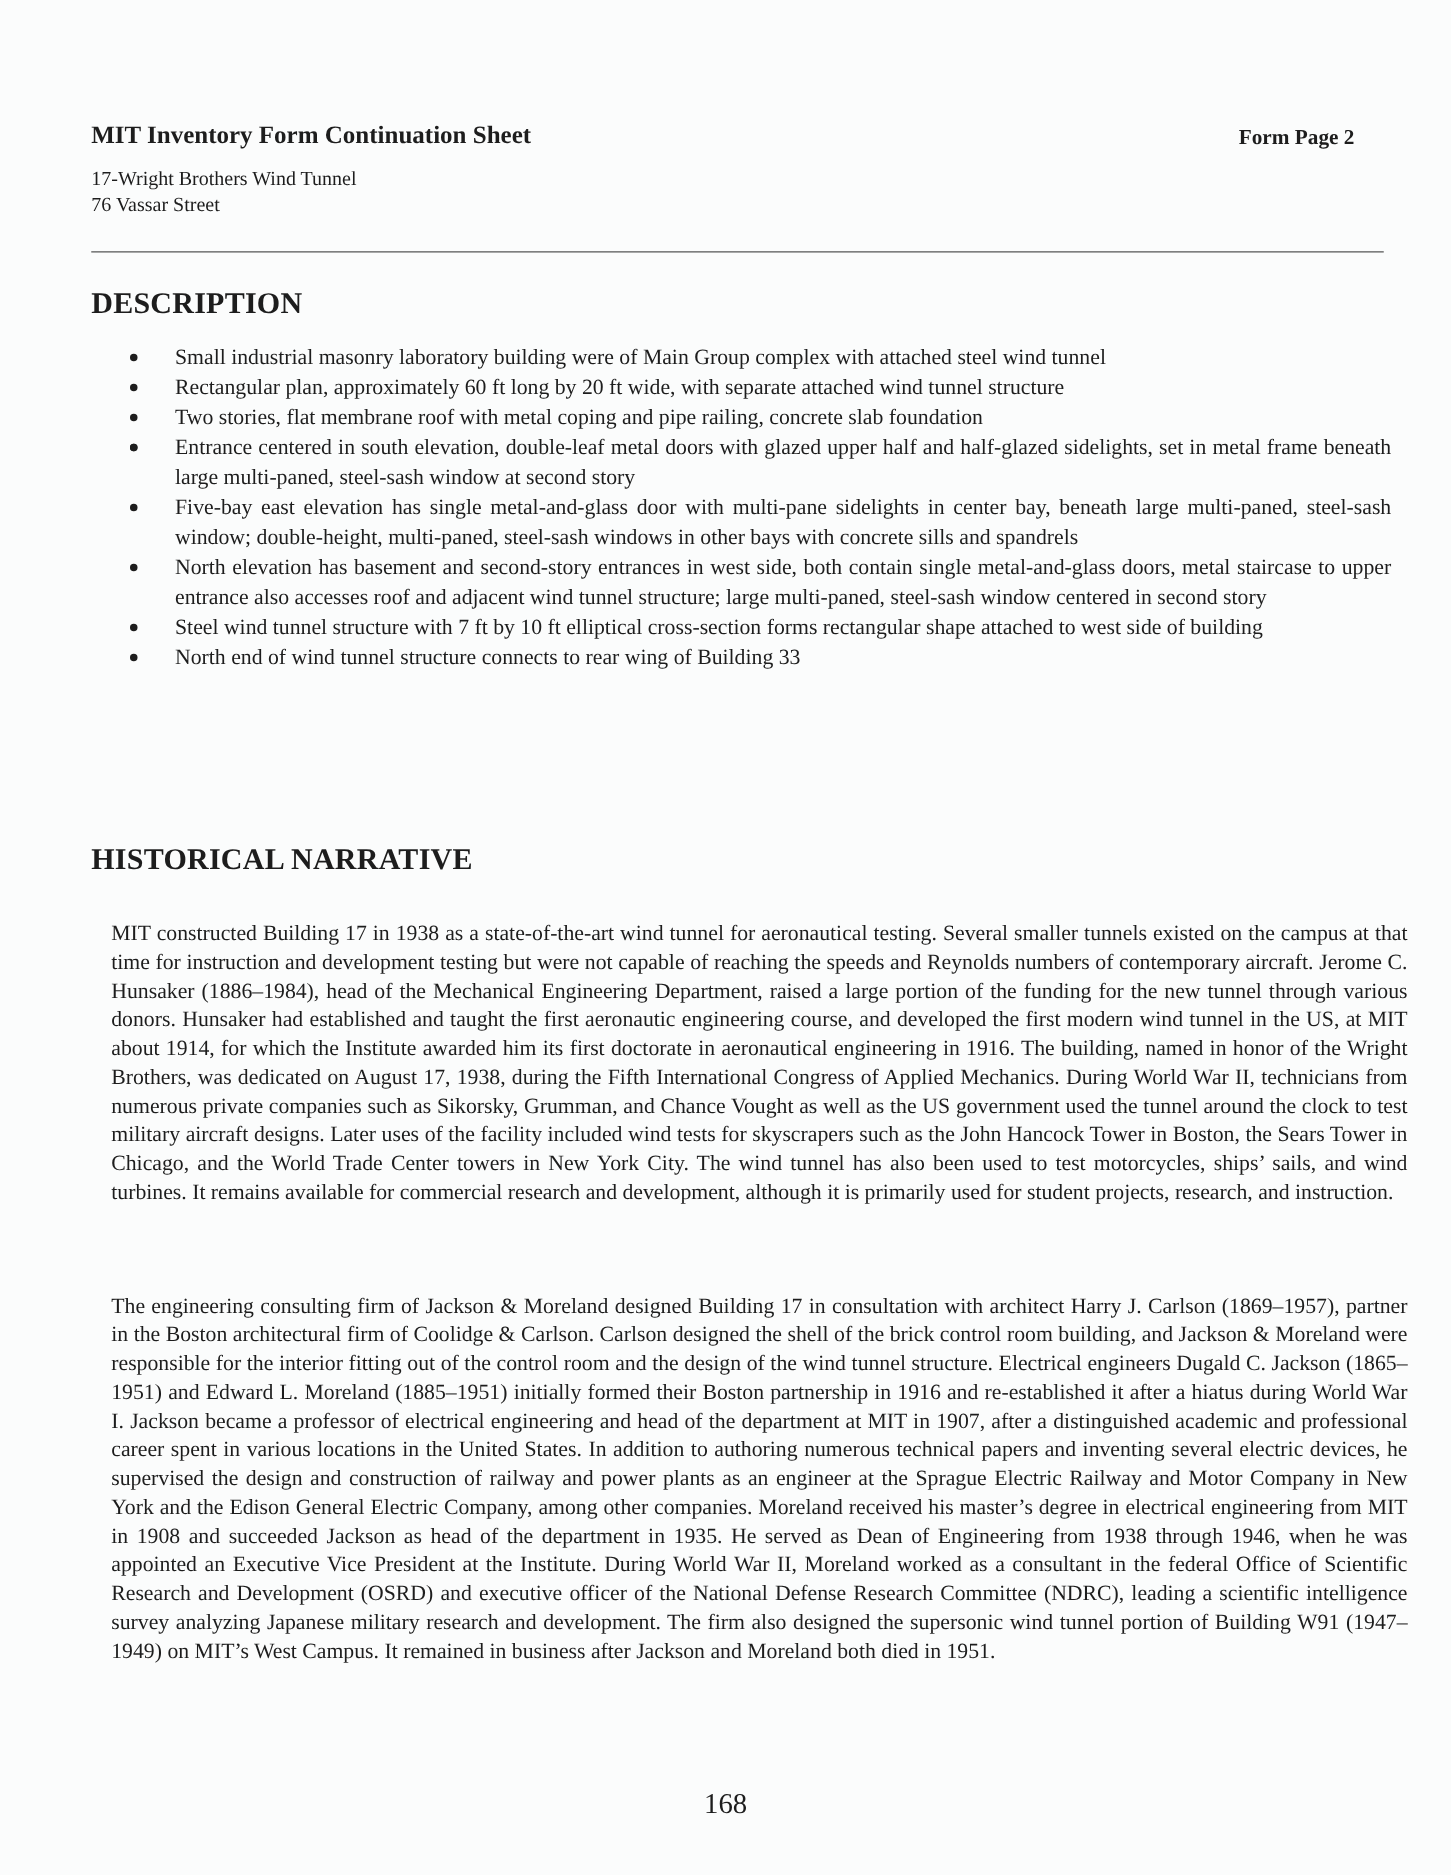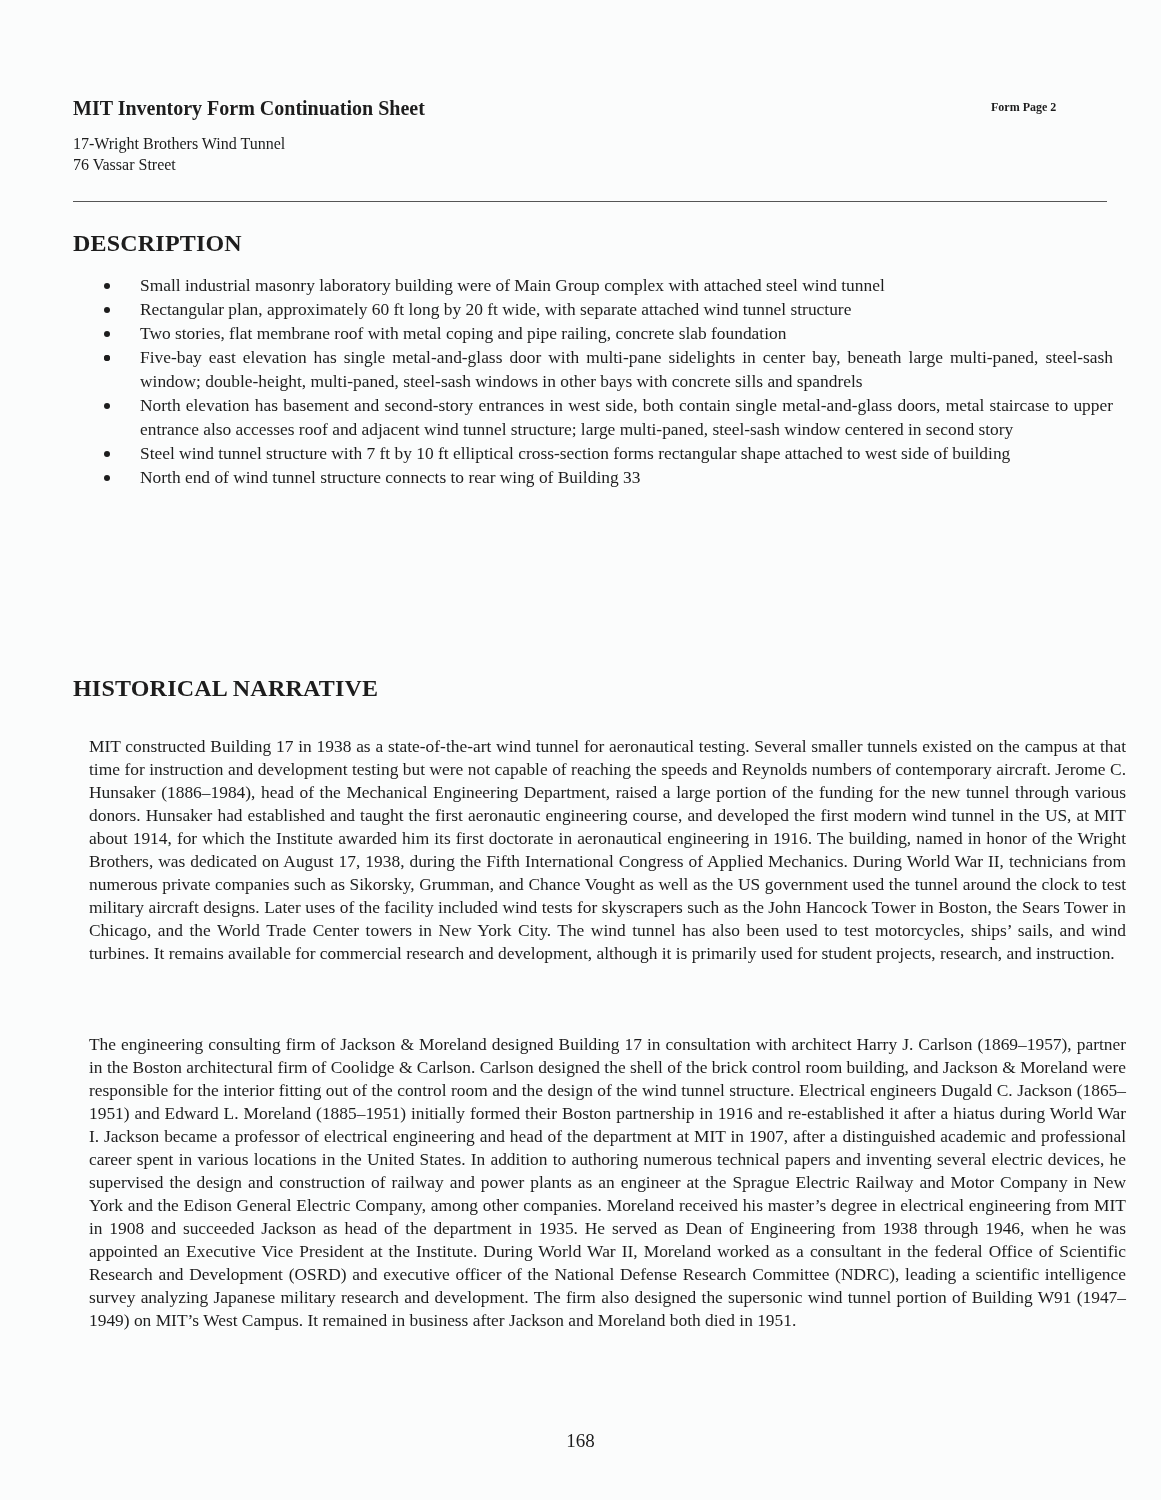--- a/index.html
+++ b/index.html
@@ -2,52 +2,53 @@
 <html><head>
 <meta charset="utf-8">
 <style>
   html, body { margin: 0; padding: 0; }
   body {
     width: 1161px; height: 1500px; background: #fbfcfc; position: relative; overflow: hidden;
     font-family: "Liberation Serif", "DejaVu Serif", serif; color: #1d1d1d;
   }
   .page { position: absolute; left: 0; top: 0; width: 1161px; height: 1440px; }
   .hdr-title { position: absolute; left: 73px; top: 97px; font-size: 20px; font-weight: bold; }
-  .hdr-page { position: absolute; left: 991px; top: 100px; font-size: 12px; font-weight: bold; }
+  .hdr-page { position: absolute; left: 991px; top: 100px; font-size: 17px; font-weight: bold; }
   .hdr-sub { position: absolute; left: 73px; top: 133px; font-size: 16px; font-weight: normal; line-height: 21px; }
   .rule { position: absolute; left: 73px; top: 201px; width: 1034px; height: 1px; background: #555; }
   .section-heading { position: absolute; left: 73px; font-size: 24px; font-weight: bold; letter-spacing: 0.2px; }
   #desc-heading { top: 230px; }
   #hist-heading { top: 675px; }
   ul.bullets { position: absolute; left: 73px; top: 273px; width: 1040px; margin: 0; padding: 0; list-style: none; }
   ul.bullets li { position: relative; padding-left: 67px; font-size: 17.4px; line-height: 24px; text-align: justify; margin: 0; }
   ul.bullets li .dot { position: absolute; left: 31px; top: 10px; width: 6px; height: 6px; background: #1d1d1d; border-radius: 50%; }
   .para { position: absolute; left: 73px; width: 1037px; margin: 16px; font-size: 17.4px; line-height: 23px; text-align: justify; }
   #para-1 { top: 719px; }
   #para-2 { top: 1017px; }
-  .page-number { position: absolute; left: 0; width: 1161px; top: 1430px; text-align: center; font-size: 19px; }
+  .page-number { position: absolute; left: 0; width: 1161px; top: 1430px; text-align: center; font-size: 23px; }
 </style>
 </head>
 <body>
 
 <div class="page">
   <div class="hdr-title">MIT Inventory Form Continuation Sheet</div>
   <div class="hdr-page">Form Page 2</div>
   <div class="hdr-sub">
     <div>17-Wright Brothers Wind Tunnel</div>
     <div>76 Vassar Street</div>
   </div>
   <div class="rule"></div>
 
   <div class="section-heading" id="desc-heading">DESCRIPTION</div>
   <ul class="bullets">
     <li><span class="dot"></span><span>Small industrial masonry laboratory building were of Main Group complex with attached steel wind tunnel</span></li>
     <li><span class="dot"></span><span>Rectangular plan, approximately 60 ft long by 20 ft wide, with separate attached wind tunnel structure</span></li>
     <li><span class="dot"></span><span>Two stories, flat membrane roof with metal coping and pipe railing, concrete slab foundation</span></li>
     <li><span class="dot"></span></li>
+    <li><span class="dot"></span><span>Entrance centered in south elevation, double-leaf metal doors with glazed upper half and half-glazed sidelights, set in metal frame beneath large multi-paned, steel-sash window at second story</span></li>
     <li><span class="dot"></span><span>Five-bay east elevation has single metal-and-glass door with multi-pane sidelights in center bay, beneath large multi-paned, steel-sash window; double-height, multi-paned, steel-sash windows in other bays with concrete sills and spandrels</span></li>
     <li><span class="dot"></span><span>North elevation has basement and second-story entrances in west side, both contain single metal-and-glass doors, metal staircase to upper entrance also accesses roof and adjacent wind tunnel structure; large multi-paned, steel-sash window centered in second story</span></li>
     <li><span class="dot"></span><span>Steel wind tunnel structure with 7 ft by 10 ft elliptical cross-section forms rectangular shape attached to west side of building</span></li>
     <li><span class="dot"></span><span>North end of wind tunnel structure connects to rear wing of Building 33</span></li>
   </ul>
 
   <div class="section-heading" id="hist-heading">HISTORICAL NARRATIVE</div>
   <p class="para" id="para-1">MIT constructed Building 17 in 1938 as a state-of-the-art wind tunnel for aeronautical testing. Several smaller tunnels existed on the campus at that time for instruction and development testing but were not capable of reaching the speeds and Reynolds numbers of contemporary aircraft. Jerome C. Hunsaker (1886–1984), head of the Mechanical Engineering Department, raised a large portion of the funding for the new tunnel through various donors. Hunsaker had established and taught the first aeronautic engineering course, and developed the first modern wind tunnel in the US, at MIT about 1914, for which the Institute awarded him its first doctorate in aeronautical engineering in 1916. The building, named in honor of the Wright Brothers, was dedicated on August 17, 1938, during the Fifth International Congress of Applied Mechanics. During World War II, technicians from numerous private companies such as Sikorsky, Grumman, and Chance Vought as well as the US government used the tunnel around the clock to test military aircraft designs. Later uses of the facility included wind tests for skyscrapers such as the John Hancock Tower in Boston, the Sears Tower in Chicago, and the World Trade Center towers in New York City. The wind tunnel has also been used to test motorcycles, ships’ sails, and wind turbines. It remains available for commercial research and development, although it is primarily used for student projects, research, and instruction.</p>
   <p class="para" id="para-2">The engineering consulting firm of Jackson &amp; Moreland designed Building 17 in consultation with architect Harry J. Carlson (1869–1957), partner in the Boston architectural firm of Coolidge &amp; Carlson. Carlson designed the shell of the brick control room building, and Jackson &amp; Moreland were responsible for the interior fitting out of the control room and the design of the wind tunnel structure. Electrical engineers Dugald C. Jackson (1865–1951) and Edward L. Moreland (1885–1951) initially formed their Boston partnership in 1916 and re-established it after a hiatus during World War I. Jackson became a professor of electrical engineering and head of the department at MIT in 1907, after a distinguished academic and professional career spent in various locations in the United States. In addition to authoring numerous technical papers and inventing several electric devices, he supervised the design and construction of railway and power plants as an engineer at the Sprague Electric Railway and Motor Company in New York and the Edison General Electric Company, among other companies. Moreland received his master’s degree in electrical engineering from MIT in 1908 and succeeded Jackson as head of the department in 1935. He served as Dean of Engineering from 1938 through 1946, when he was appointed an Executive Vice President at the Institute. During World War II, Moreland worked as a consultant in the federal Office of Scientific Research and Development (OSRD) and executive officer of the National Defense Research Committee (NDRC), leading a scientific intelligence survey analyzing Japanese military research and development. The firm also designed the supersonic wind tunnel portion of Building W91 (1947–1949) on MIT’s West Campus. It remained in business after Jackson and Moreland both died in 1951.</p>
 

